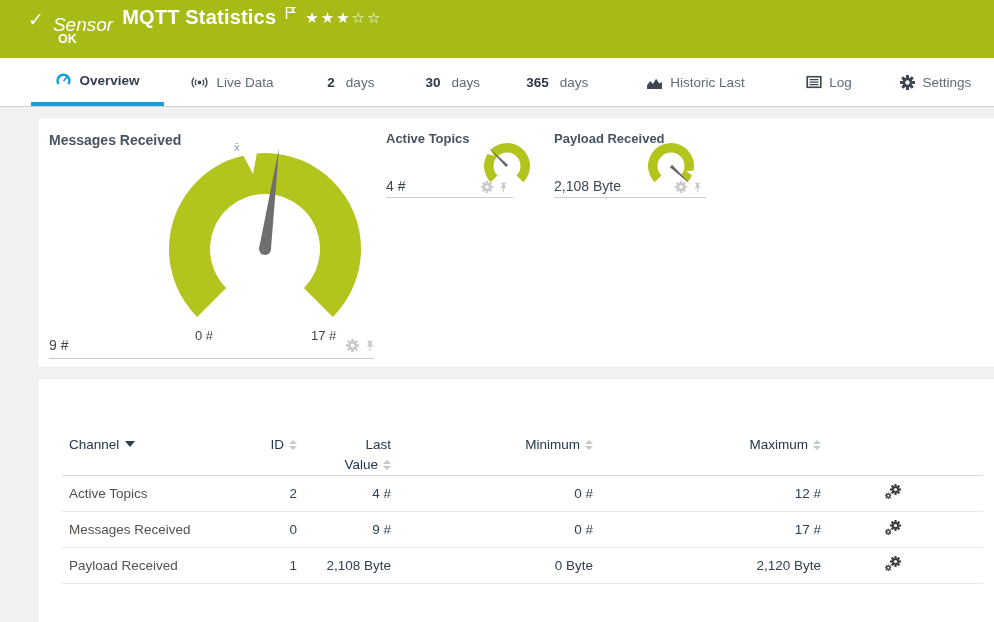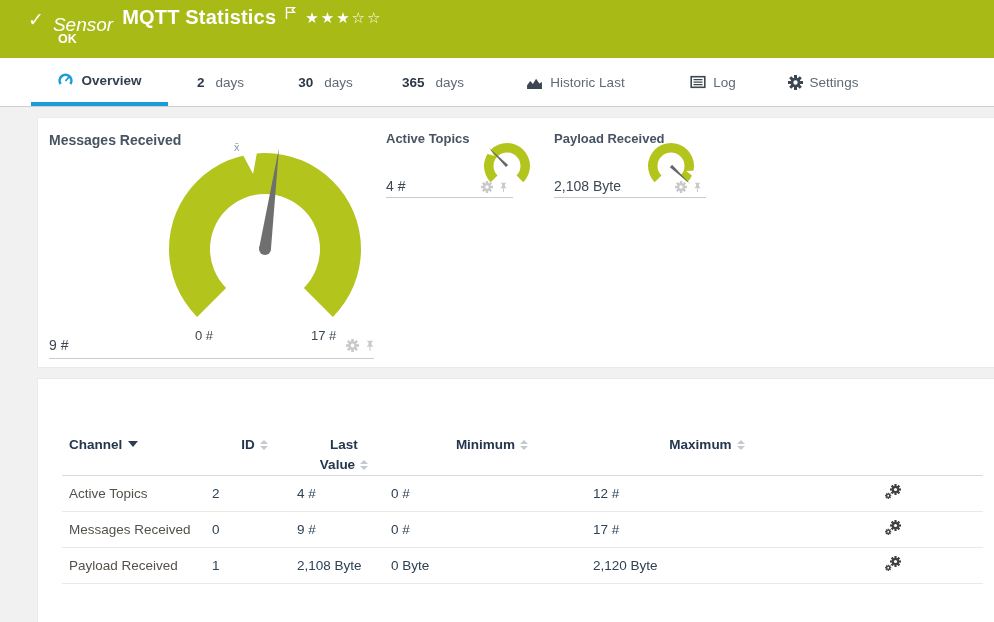--- a/index.html
+++ b/index.html
@@ -36,23 +36,23 @@
   .blk-value { position:absolute; font-size:14px; color:#3d4752; }
   .scale-lbl { position:absolute; font-size:13px; color:#3d4752; }
   .avg-lbl   { position:absolute; font-size:11px; color:#8b9aaa; }
   .u-line    { position:absolute; height:1px; background:#c9ccce; }
   .widget-icons { position:absolute; display:flex; gap:5px; align-items:center; cursor:pointer; }
 
   
   table { border-collapse:collapse; table-layout:fixed; margin:30px 10px 0 24px; width:921px; }
   col.c-channel{width:150px} col.c-id{width:85px} col.c-last{width:94px}
   col.c-min{width:202px} col.c-max{width:228px} col.c-gear{width:162px}
-  th { font-size:13.5px; font-weight:bold; color:#24364f; vertical-align:top; padding-top:26px;
+  th { font-size:13.5px; font-weight:normal; color:#24364f; vertical-align:top; padding-top:26px;
        height:62px; border-bottom:1px solid #d9d9d9; line-height:20px; cursor:pointer; white-space:nowrap; }
-  th.num, td.num { }
+  th.num, td.num { text-align:right; }
   th.t-left { text-align:left; padding-left:7px; }
   td { font-size:13.5px; height:36px; border-bottom:1px solid #e9e9e9; white-space:nowrap; }
   td.ch { color:#55504a; padding-left:7px; }
   td.num { color:#2f4155; }
   td.gear-cell { padding-left:62px; }
   .sort { display:inline-block; vertical-align:-1px; margin-left:5px; }
   .sort i { display:block; width:0; height:0; border-left:4px solid transparent; border-right:4px solid transparent; }
   .sort .up { border-bottom:4px solid #c3c9cf; margin-bottom:2px; }
   .sort .dn { border-top:4px solid #c3c9cf; }
   .sort-active { display:inline-block; width:0; height:0; margin-left:6px; vertical-align:2px;
@@ -104,20 +104,27 @@
 </div>
 
 <div class="tabbar">
   <div class="tab t-overview active">
     <svg width="17" height="16" viewBox="0 0 16 16">
       <path d="M 3.1,12 A 5.9,5.9 0 1 1 12.9,12" fill="none" stroke="#1b9dd9" stroke-width="2.6"></path>
       <line x1="8" y1="9" x2="11.4" y2="5.2" stroke="#1b9dd9" stroke-width="1.8"></line>
     </svg>
     <span>Overview</span>
   </div>
+  <div class="tab t-live">
+    <svg width="19" height="15" viewBox="0 0 18 14">
+      <circle cx="9" cy="7" r="1.8" fill="#47525e"></circle>
+      <path d="M6.1,4.3 A3.9,3.9 0 0 0 6.1,9.7 M3.7,2.5 A6.8,6.8 0 0 0 3.7,11.5 M11.9,4.3 A3.9,3.9 0 0 1 11.9,9.7 M14.3,2.5 A6.8,6.8 0 0 1 14.3,11.5" fill="none" stroke="#47525e" stroke-width="1.4"></path>
+    </svg>
+    <span>Live Data</span>
+  </div>
   <div class="tab t-2d">
     <span class="num">2</span>
     <span>days</span>
   </div>
   <div class="tab t-30d">
     <span class="num">30</span>
     <span>days</span>
   </div>
   <div class="tab t-365d">
     <span class="num">365</span>

